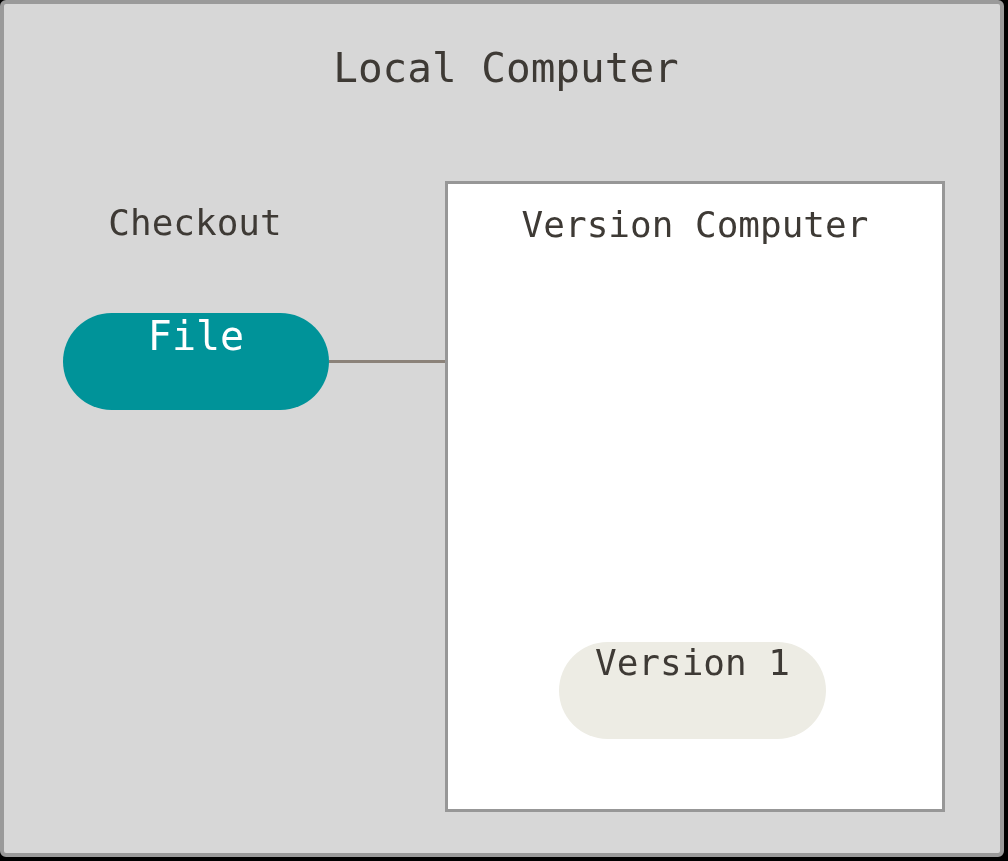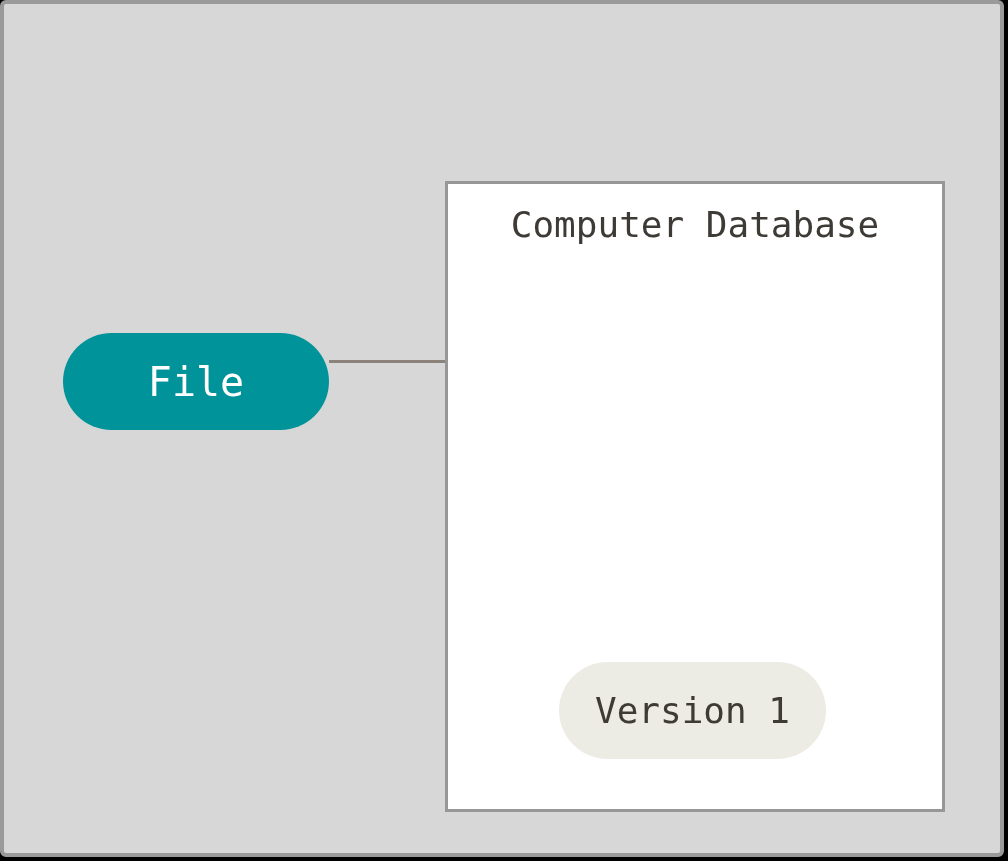--- a/index.html
+++ b/index.html
@@ -45,24 +45,23 @@
     line-height: 36px;
     color: var(--text);
     white-space: nowrap;
   }
   .checkout-label { left: 191px; top: 219px; }
   .pill {
     position: absolute;
     height: 97px;
     border-radius: 49px;
     display: flex;
-    align-items: center;
+    align-items: flex-start;
     justify-content: center;
     white-space: nowrap;
-    margin-top: 20px;
   }
   .file-pill {
     left: 59px; top: 309px;
     width: 266px;
     background: var(--file-pill);
     color: var(--file-text);
     font-size: 40px;
   }
   .version-pill {
     left: 555px;
@@ -93,28 +92,30 @@
     line-height: 36px;
     color: var(--text);
     white-space: nowrap;
   }
 </style>
 </head>
 <body>
 
 <div class="frame">
 
+  <div class="page-title">Local Computer</div>
 
+  <div class="section-label checkout-label">Checkout</div>
 
   <div class="connector conn-h"></div>
   <div class="connector conn-v1"></div>
   <div class="connector conn-v2"></div>
 
   <div class="db-box">
-    <div class="db-title">Computer Database</div>
+    <div class="db-title">Version Computer</div>
   </div>
 
   <div class="pill file-pill">
     <span>File</span>
   </div>
 
 
 
   <div class="pill version-pill v1">
     <span>Version 1</span>

